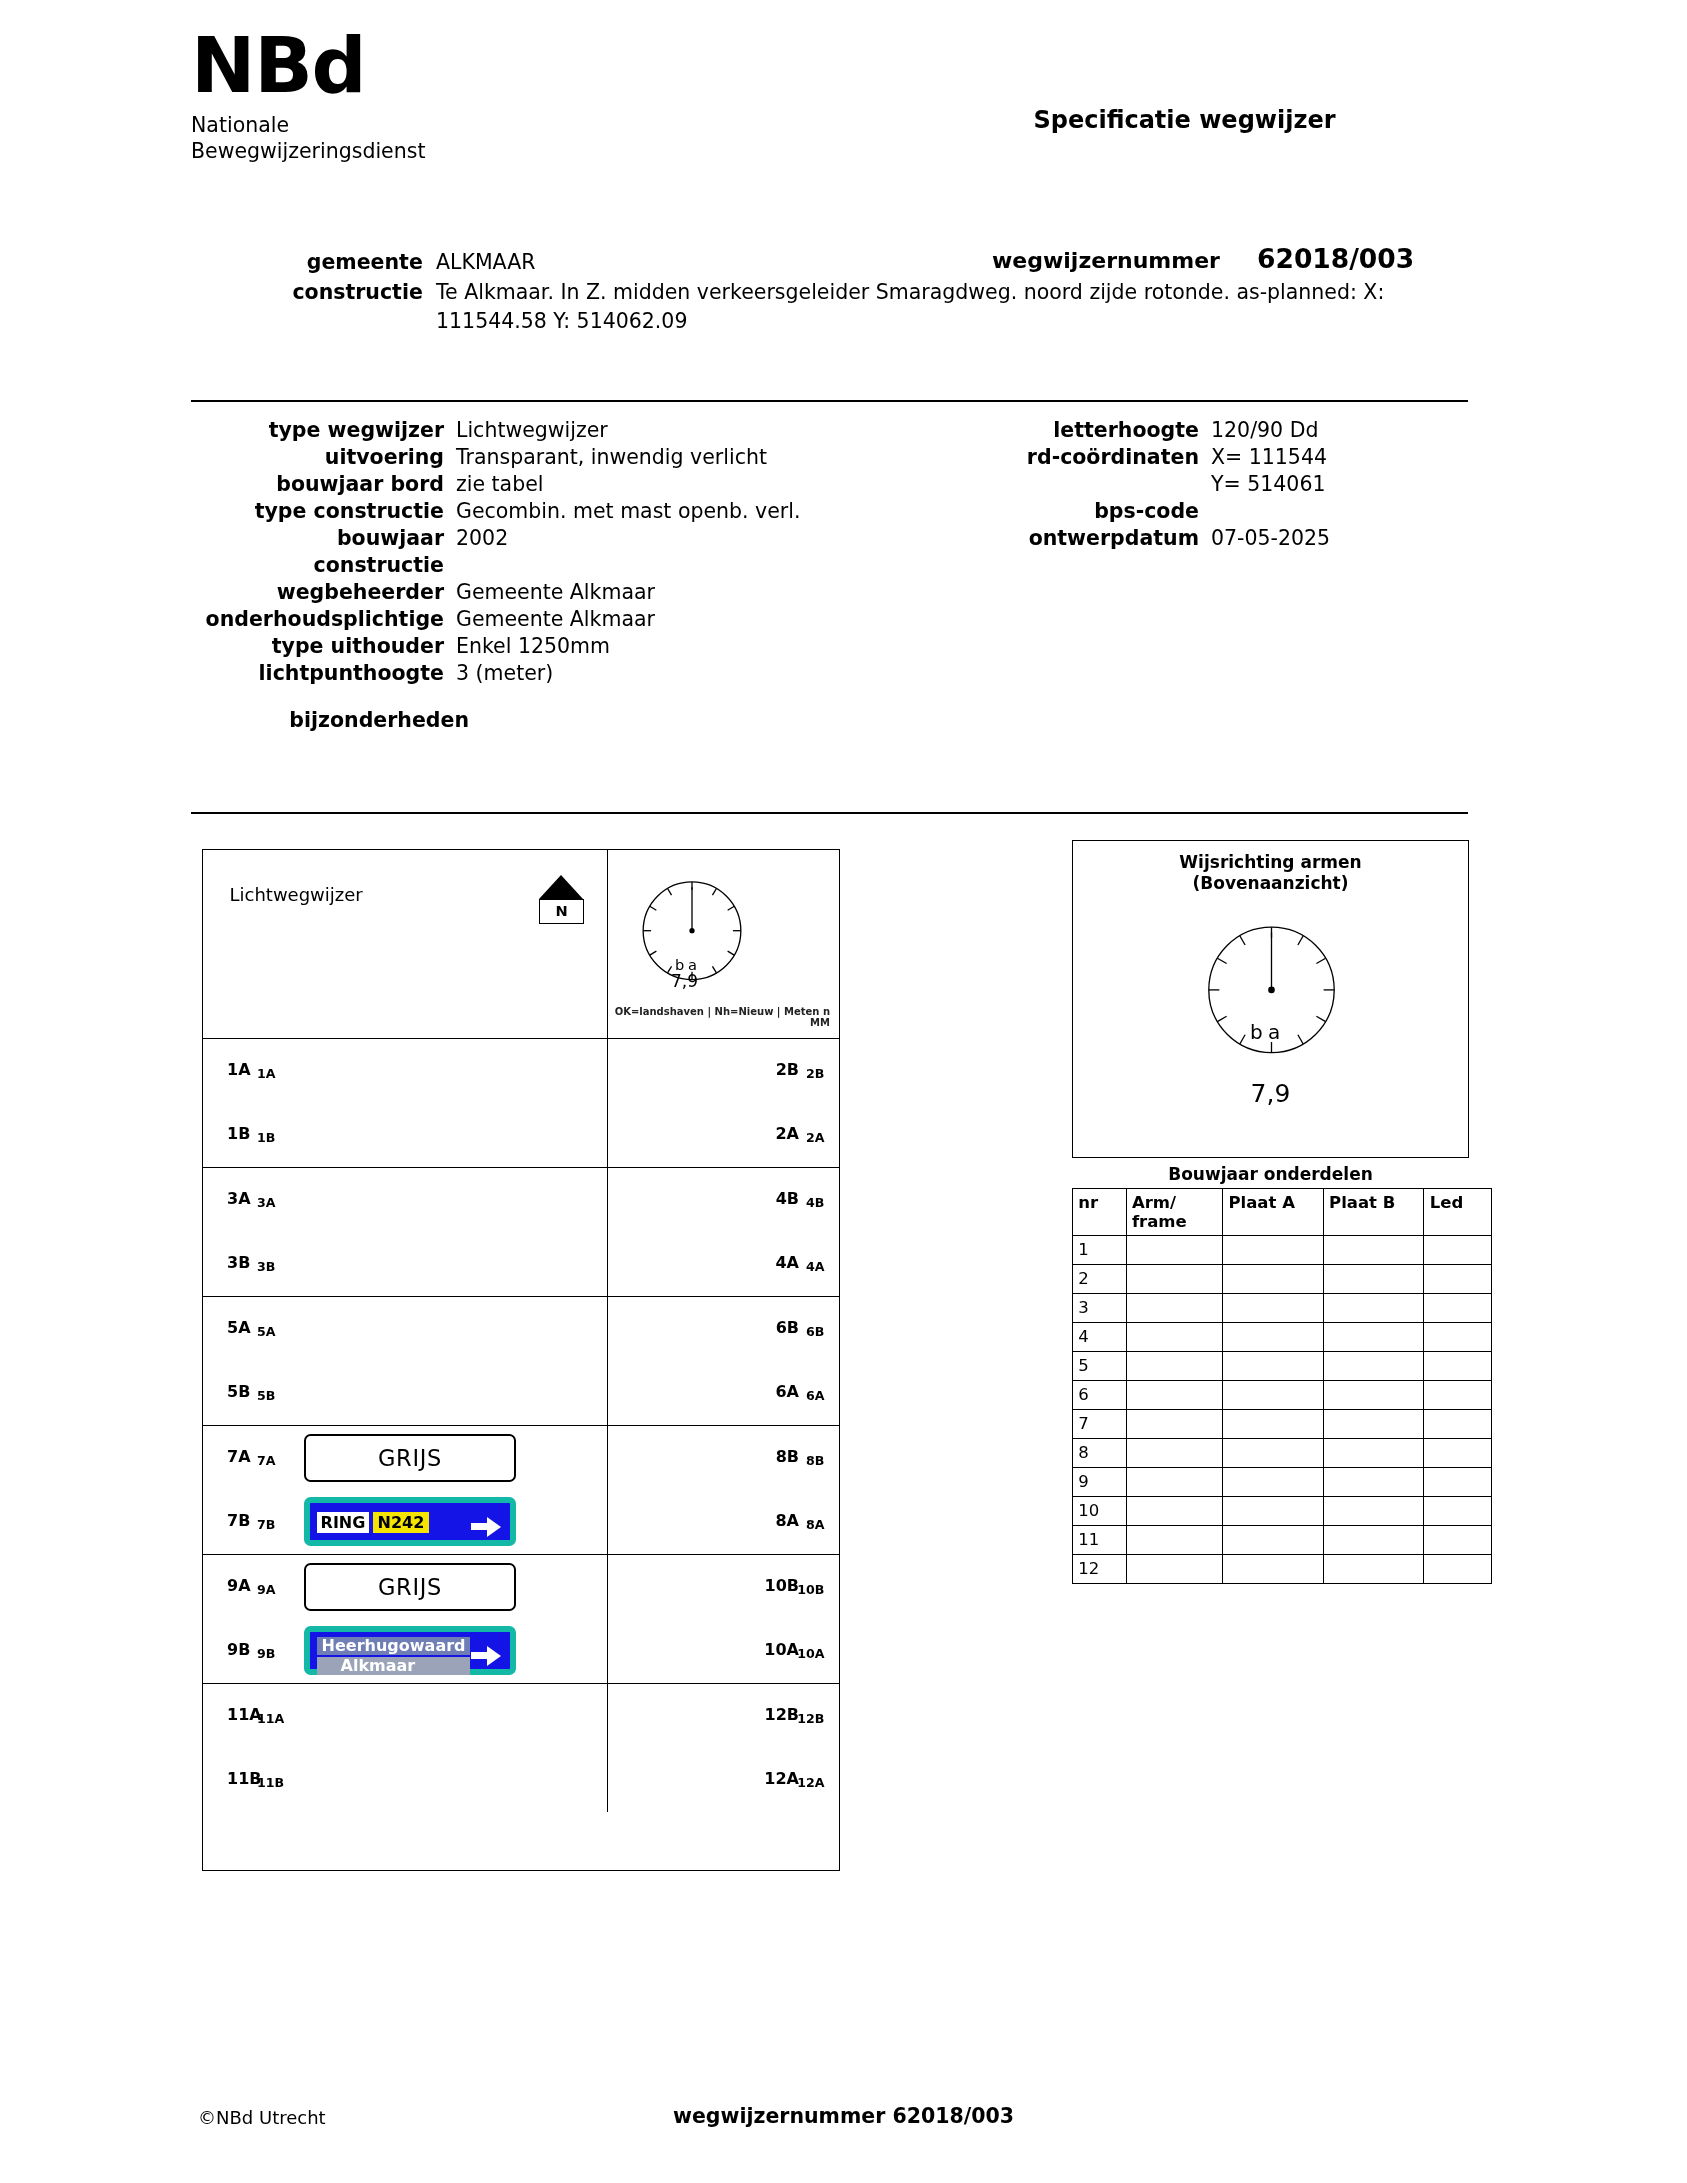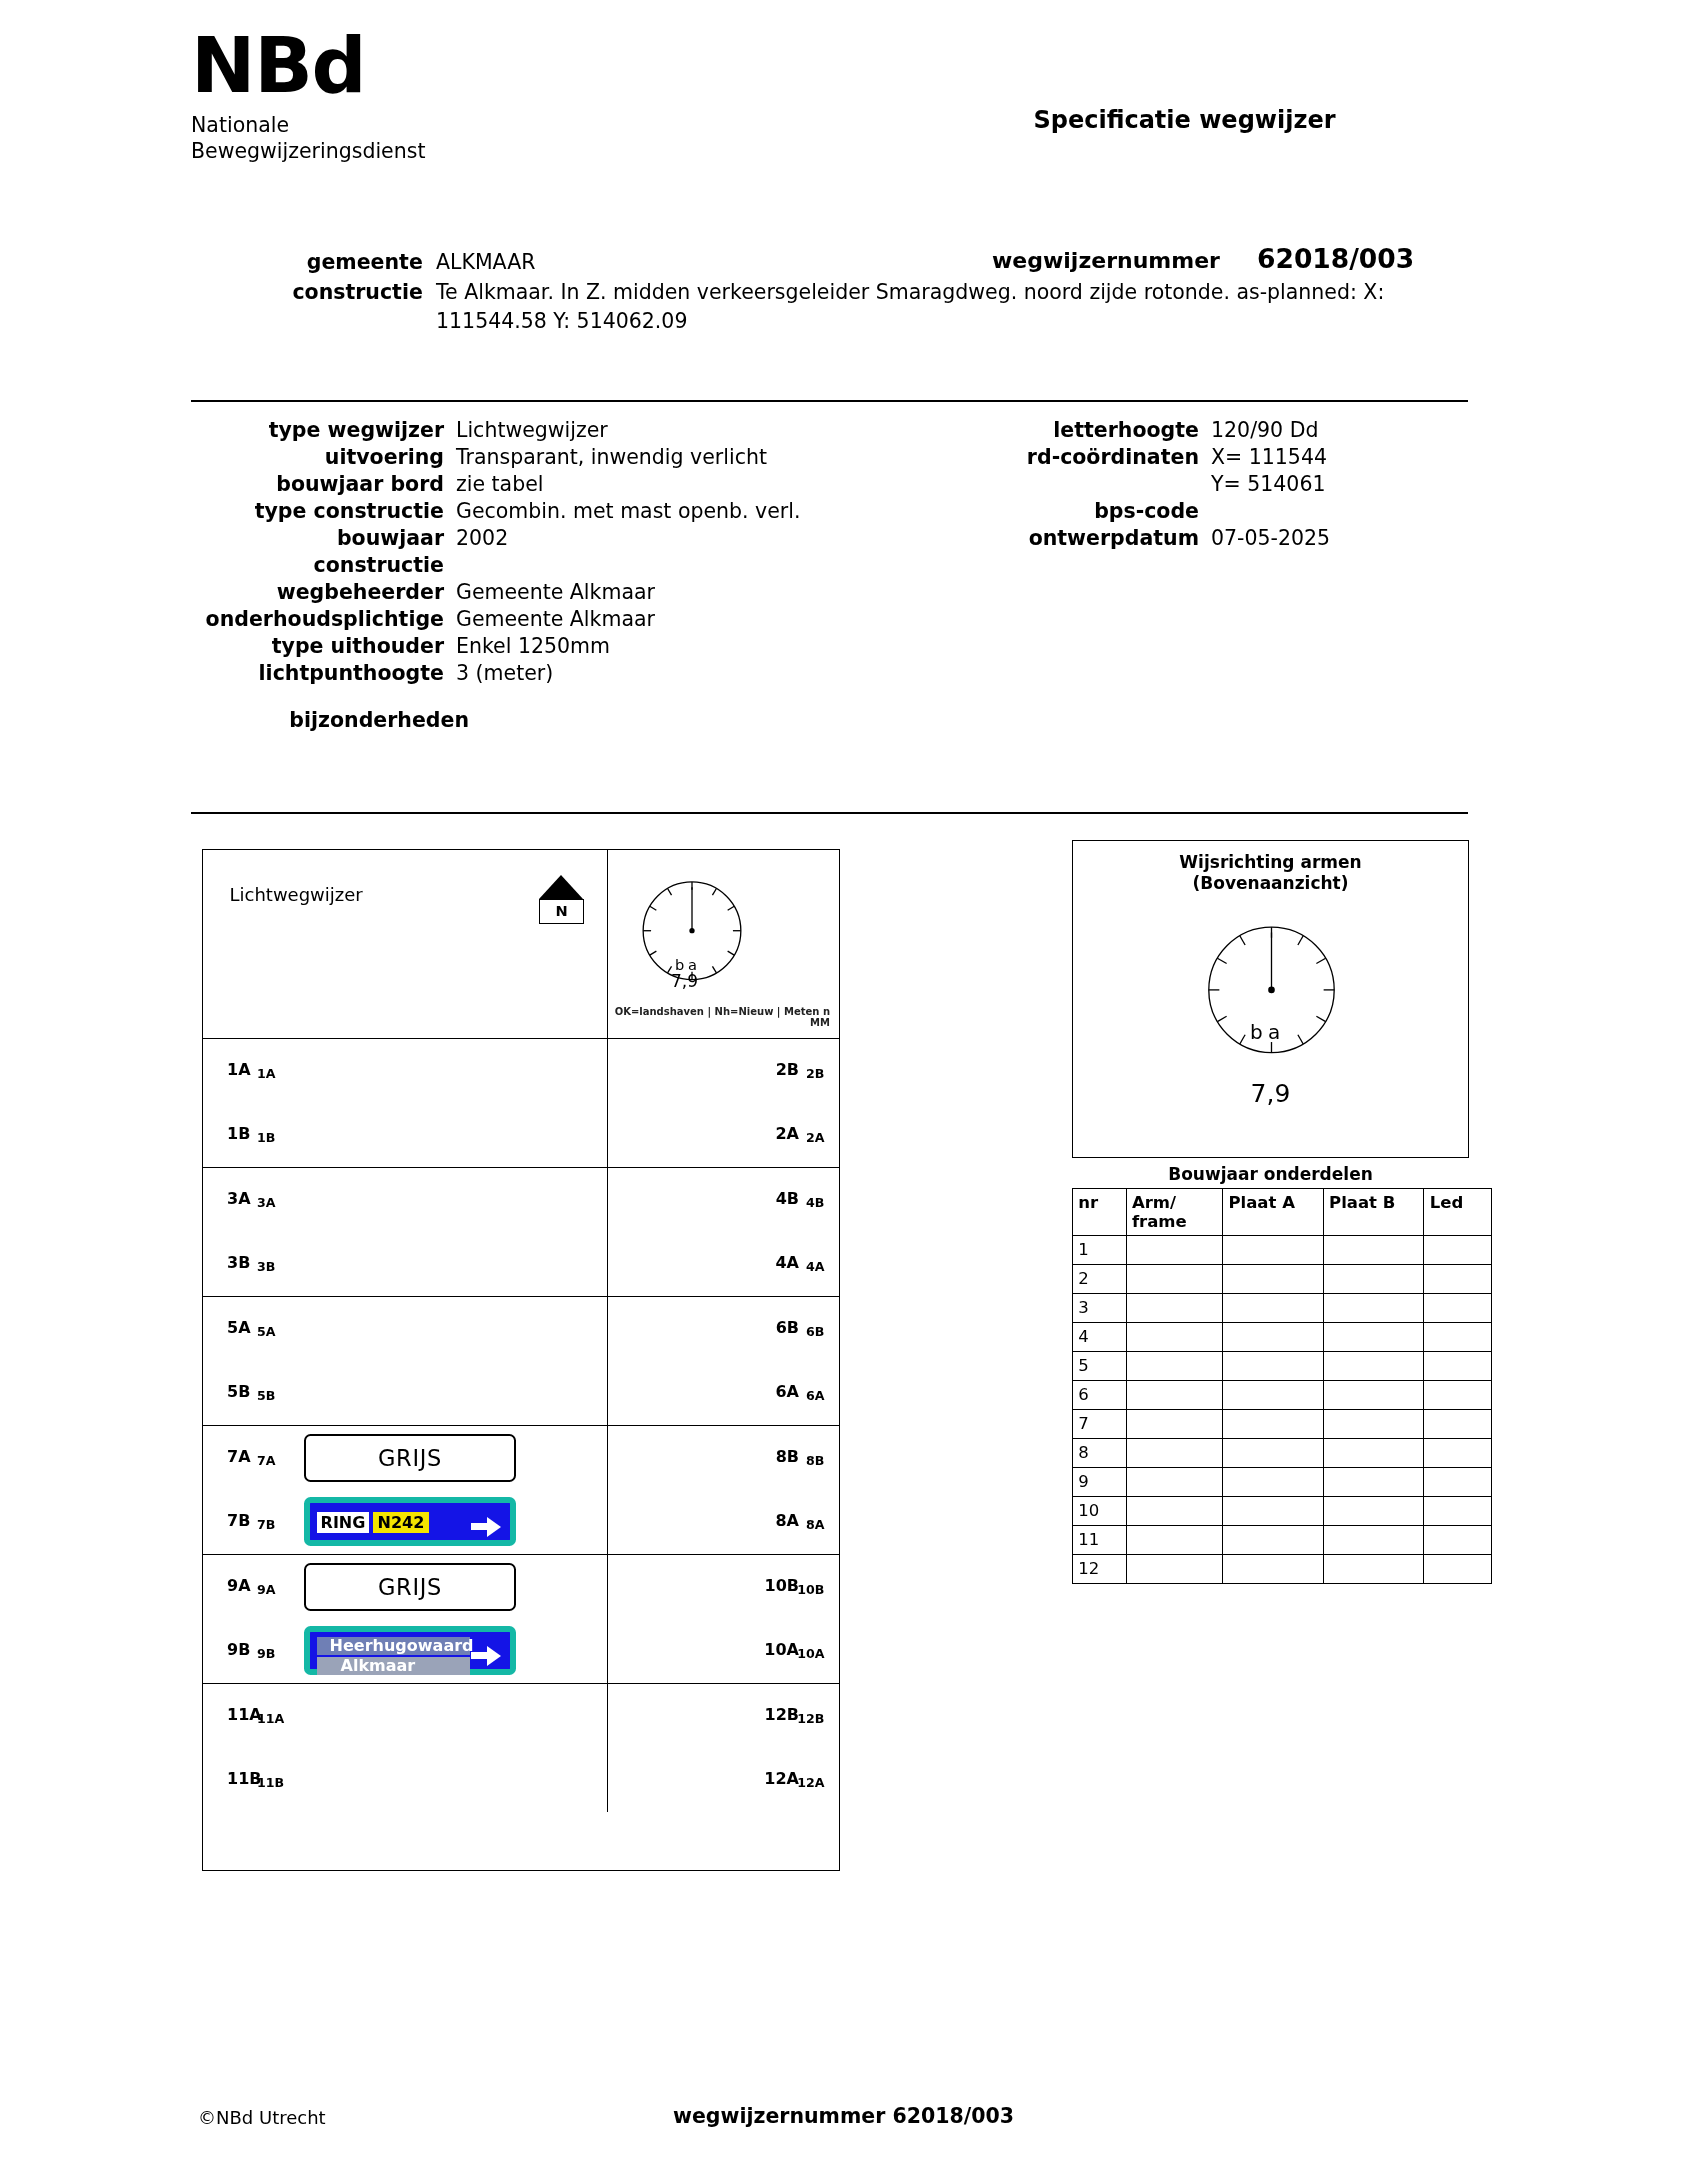--- a/index.html
+++ b/index.html
@@ -331,21 +331,21 @@
     position: absolute;
     left: 6.6px;
     top: 5.3px;
     width: 153px;
     height: 18.5px;
     background: #6f7fb5;
     color: #fff;
     font-weight: bold;
     font-size: 16px;
     line-height: 18.5px;
-    padding-left: 13px;
+    padding-left: 5px;
     box-sizing: border-box;
   }
   .alk-bar {
     position: absolute;
     left: 6.6px;
     top: 25px;
     width: 153px;
     height: 18.5px;
     background: #9aa3b8;
     color: #fff;

